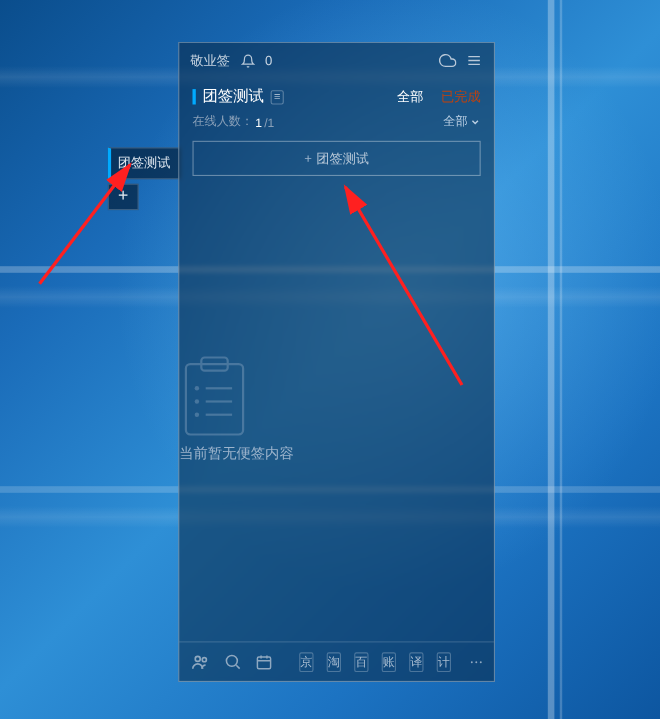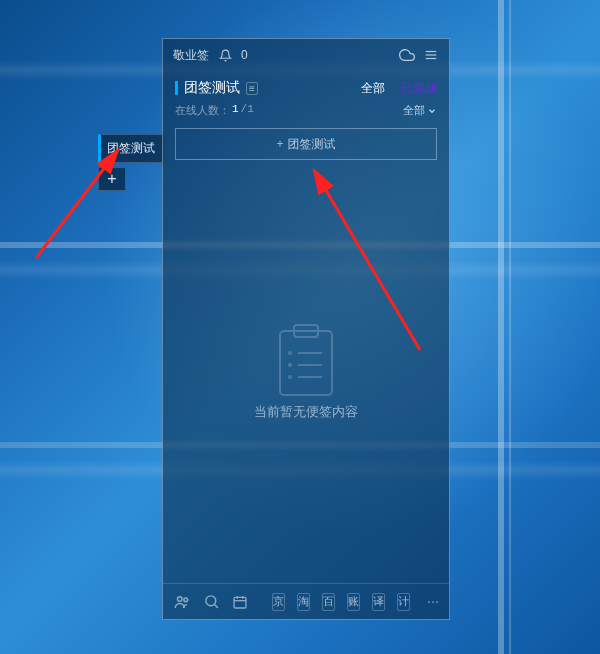--- a/index.html
+++ b/index.html
@@ -118,32 +118,31 @@
     .title-badge {
       border: 1px solid rgba(255,255,255,0.3);
       color: rgba(255,255,255,0.6);
       font-size: 10px;
       padding: 0 2px;
       border-radius: 2px;
     }
     .header .spacer { flex: 1; }
     .filter-tab {
       font-size: 12px;
-      color: #6d28d9;
+      color: #c2410c;
       margin-left: 10px;
     }
     .filter-tab.active { color: #fff; }
 
     .subhead {
       display: flex;
-      align-items: flex-start;
+      align-items: flex-end;
       padding: 2px 12px 8px;
       font-size: 11px;
       color: #8aa0b8;
-      font-family: Liberation Mono, monospace;
     }
     .subhead .count { color: #fff; margin: 0 2px; }
     .subhead .spacer { flex: 1; }
     .subhead .dd { color: #bcd0e4; display: flex; align-items: center; gap: 2px; }
 
     .new-btn {
       margin: 2px 12px 0;
       border: 1px solid rgba(255,255,255,0.35);
       height: 32px;
       display: flex;
@@ -152,21 +151,21 @@
       font-size: 12px;
       color: #b8c8d8;
       gap: 4px;
     }
     .new-btn .plus { color: #9db4cc; }
 
     .content {
       flex: 1;
       display: flex;
       flex-direction: column;
-      align-items: center;
+      align-items: flex-start;
       justify-content: center;
       gap: 4px;
     }
     .empty-icon {
       width: 64px;
       height: 76px;
       opacity: 0.35;
     }
     .empty-text {
       font-size: 13px;

